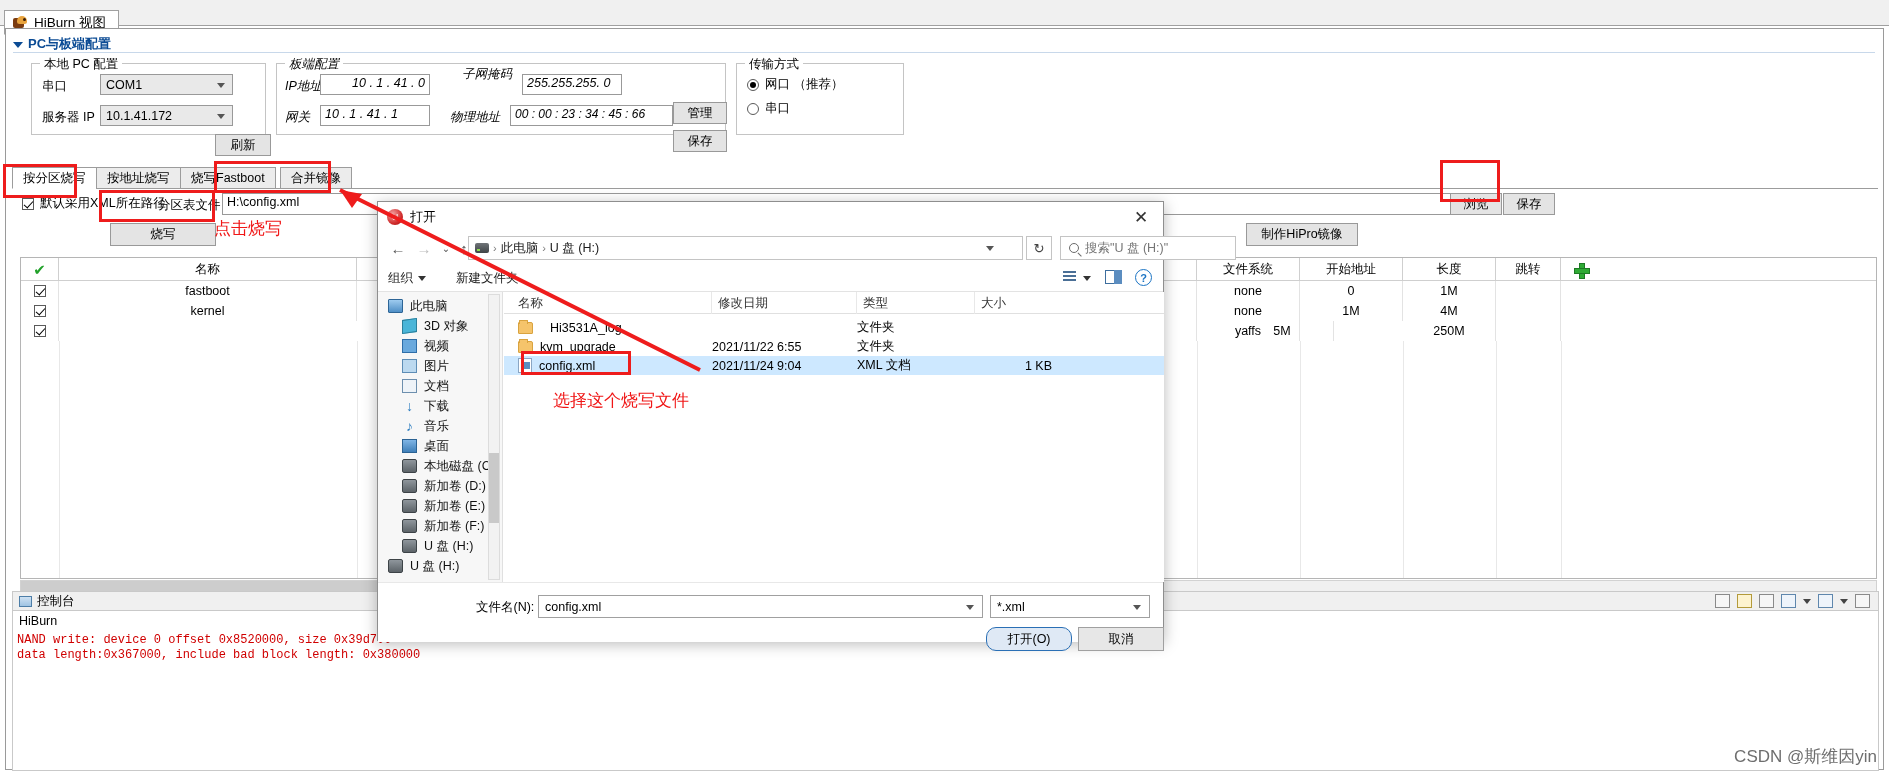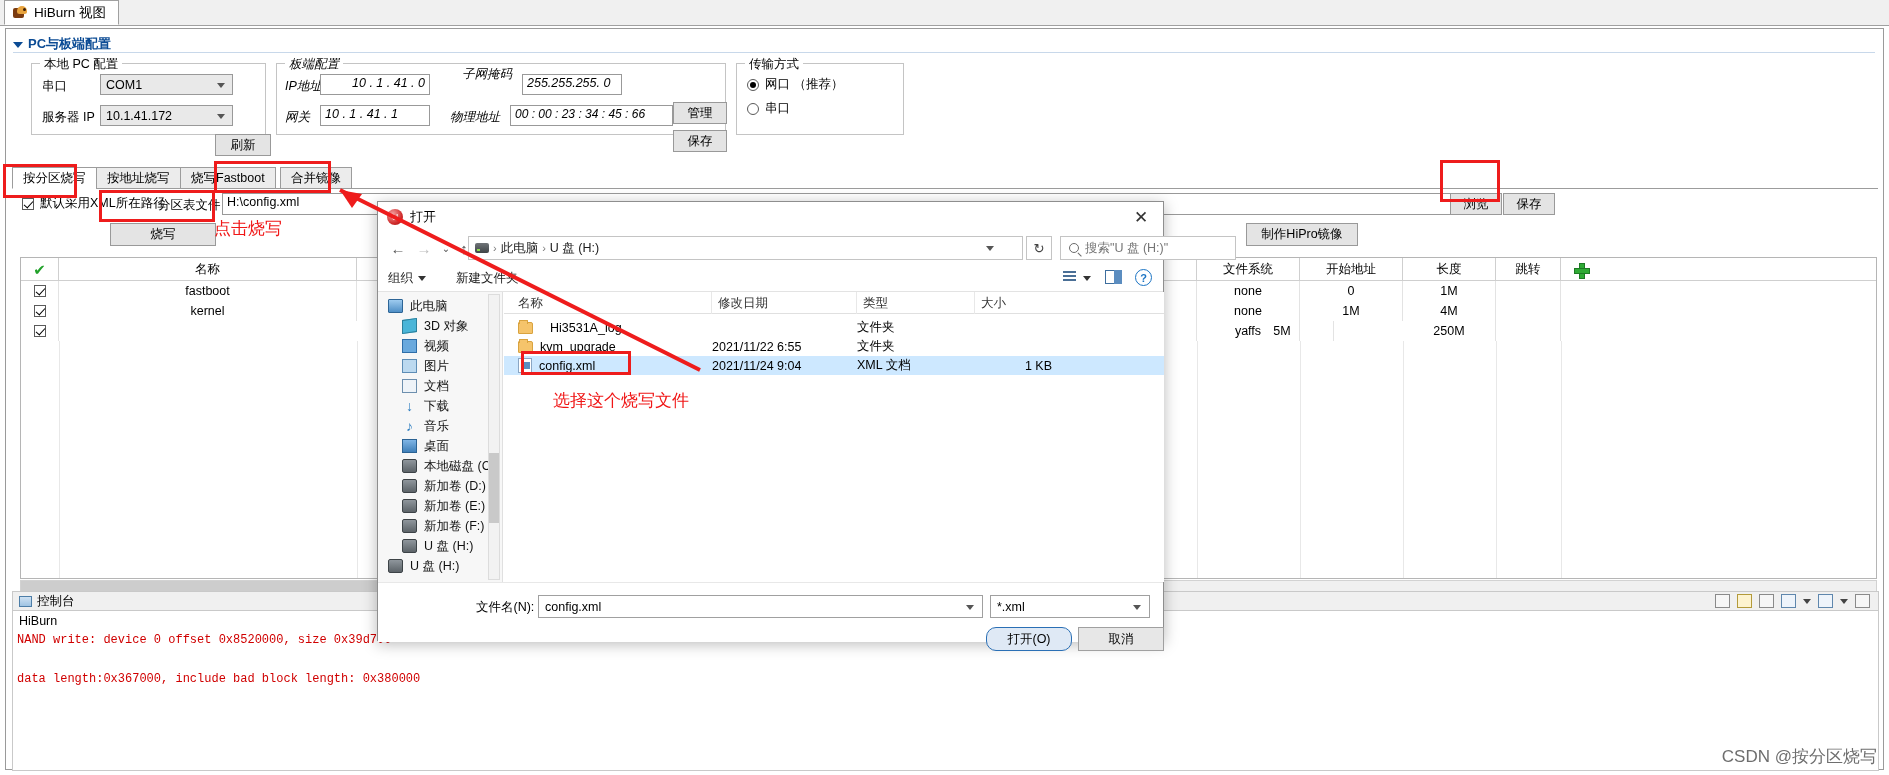--- a/index.html
+++ b/index.html
@@ -13,21 +13,21 @@
     background: #ffffff;
   }
   #root { position: relative; width: 1889px; height: 775px; background: #fff; }
 
   
   .app-tabstrip {
     position: absolute; left: 0; top: 0; width: 1889px; height: 26px;
     background: #f0f0f0; border-bottom: 1px solid #a0a0a0;
   }
   .app-tab {
-    position: absolute; left: 4px; top: 0; height: 25px;
+    position: absolute; left: 4px; top: 10px; height: 25px;
     display: flex; align-items: center; gap: 6px;
     padding: 0 12px 0 8px;
     background: #ffffff;
     border: 1px solid #a0a0a0; border-bottom: 1px solid #ffffff;
     font-size: 13.5px;
   }
   .hiburn-ico {
     width: 15px; height: 15px; position: relative; display: inline-block;
   }
   .hiburn-ico .b1 { position:absolute; left:0; top:3px; width:11px; height:10px; background:#7a3b10; border-radius:2px 4px 2px 2px; }
@@ -524,21 +524,21 @@
         <span class="ct-ico b"></span>
         <span class="ct-arrow"></span>
         <span class="ct-ico b"></span>
         <span class="ct-arrow"></span>
         <span class="ct-ico"></span>
       </div>
     </div>
     <div class="console-body">
       <span class="console-title">HiBurn</span>
       <div class="console-log" style="top:22px;">NAND write: device 0 offset 0x8520000, size 0x39d700</div>
-      <div class="console-log" style="top:37px;margin-top:24px;">data length:0x367000, include bad block length: 0x380000</div>
+      <div class="console-log" style="top:37px;">data length:0x367000, include bad block length: 0x380000</div>
     </div>
   </div>
 
   <div class="dlg">
     <div class="dlg-title">
       <span class="dlg-ico"></span>
       <span>打开</span>
     </div>
     <div class="dlg-close">
       <span>✕</span>
@@ -725,14 +725,14 @@
   <div class="ann-box" style="left:521px; top:351px; width:110px; height:24px;"></div>
 
   <svg class="ann-svg">
     <line x1="700" y1="370" x2="340" y2="190" stroke="#ee1c1c" stroke-width="4"></line>
     <polygon points="340,190 362,194 352,208" fill="#ee1c1c"></polygon>
   </svg>
 
   <div class="ann-text" style="left:214px; top:217px;">点击烧写</div>
   <div class="ann-text" style="left:553px; top:389px;">选择这个烧写文件</div>
 
-  <div class="csdn">CSDN @按分区烧写</div>
+  <div class="csdn">CSDN @斯维因yin</div>
 </div>
 
 </body></html>

